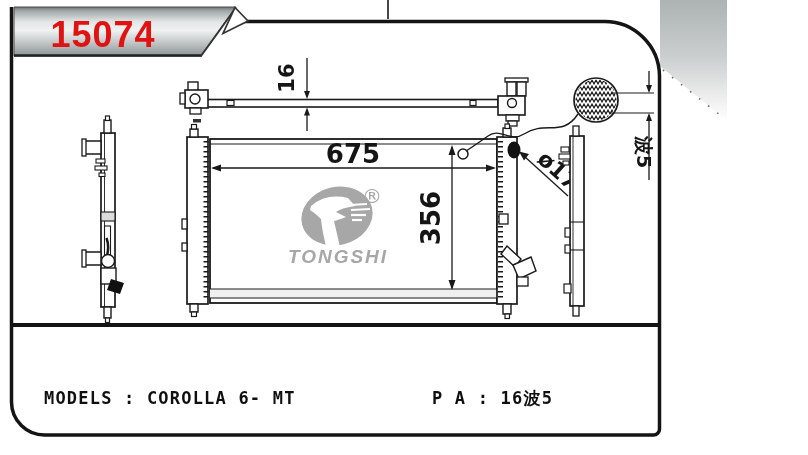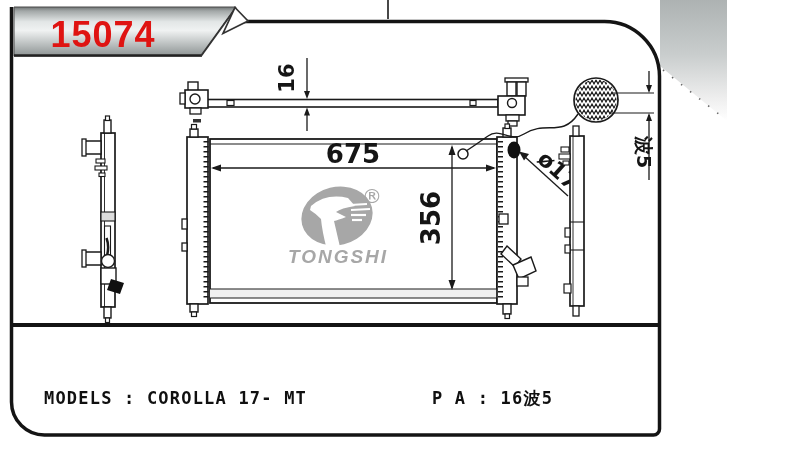--- a/index.html
+++ b/index.html
@@ -219,21 +219,21 @@
     <line x1="570" y1="222" x2="584" y2="222" stroke-width="1.1"></line>
     <line x1="570" y1="250" x2="584" y2="250" stroke-width="1.1"></line>
     <rect x="565" y="228" width="5" height="9" stroke-width="1.2"></rect>
     <rect x="565" y="245" width="5" height="8" stroke-width="1.2"></rect>
     <rect x="564" y="284" width="7" height="9" stroke-width="1.2"></rect>
     <rect x="573" y="306" width="6" height="10" stroke-width="1.3"></rect>
   </g>
 </svg>
 
 <div class="specs specs-left">
-  <div class="spec-line">MODELS : COROLLA 17- MT</div>
+  <div class="spec-line">MODELS : COROLLA 6- MT</div>
   
   
   
 </div>
 <div class="specs specs-right">
   <div class="spec-line">P A : 16波5</div>
   
   
   
 </div>

